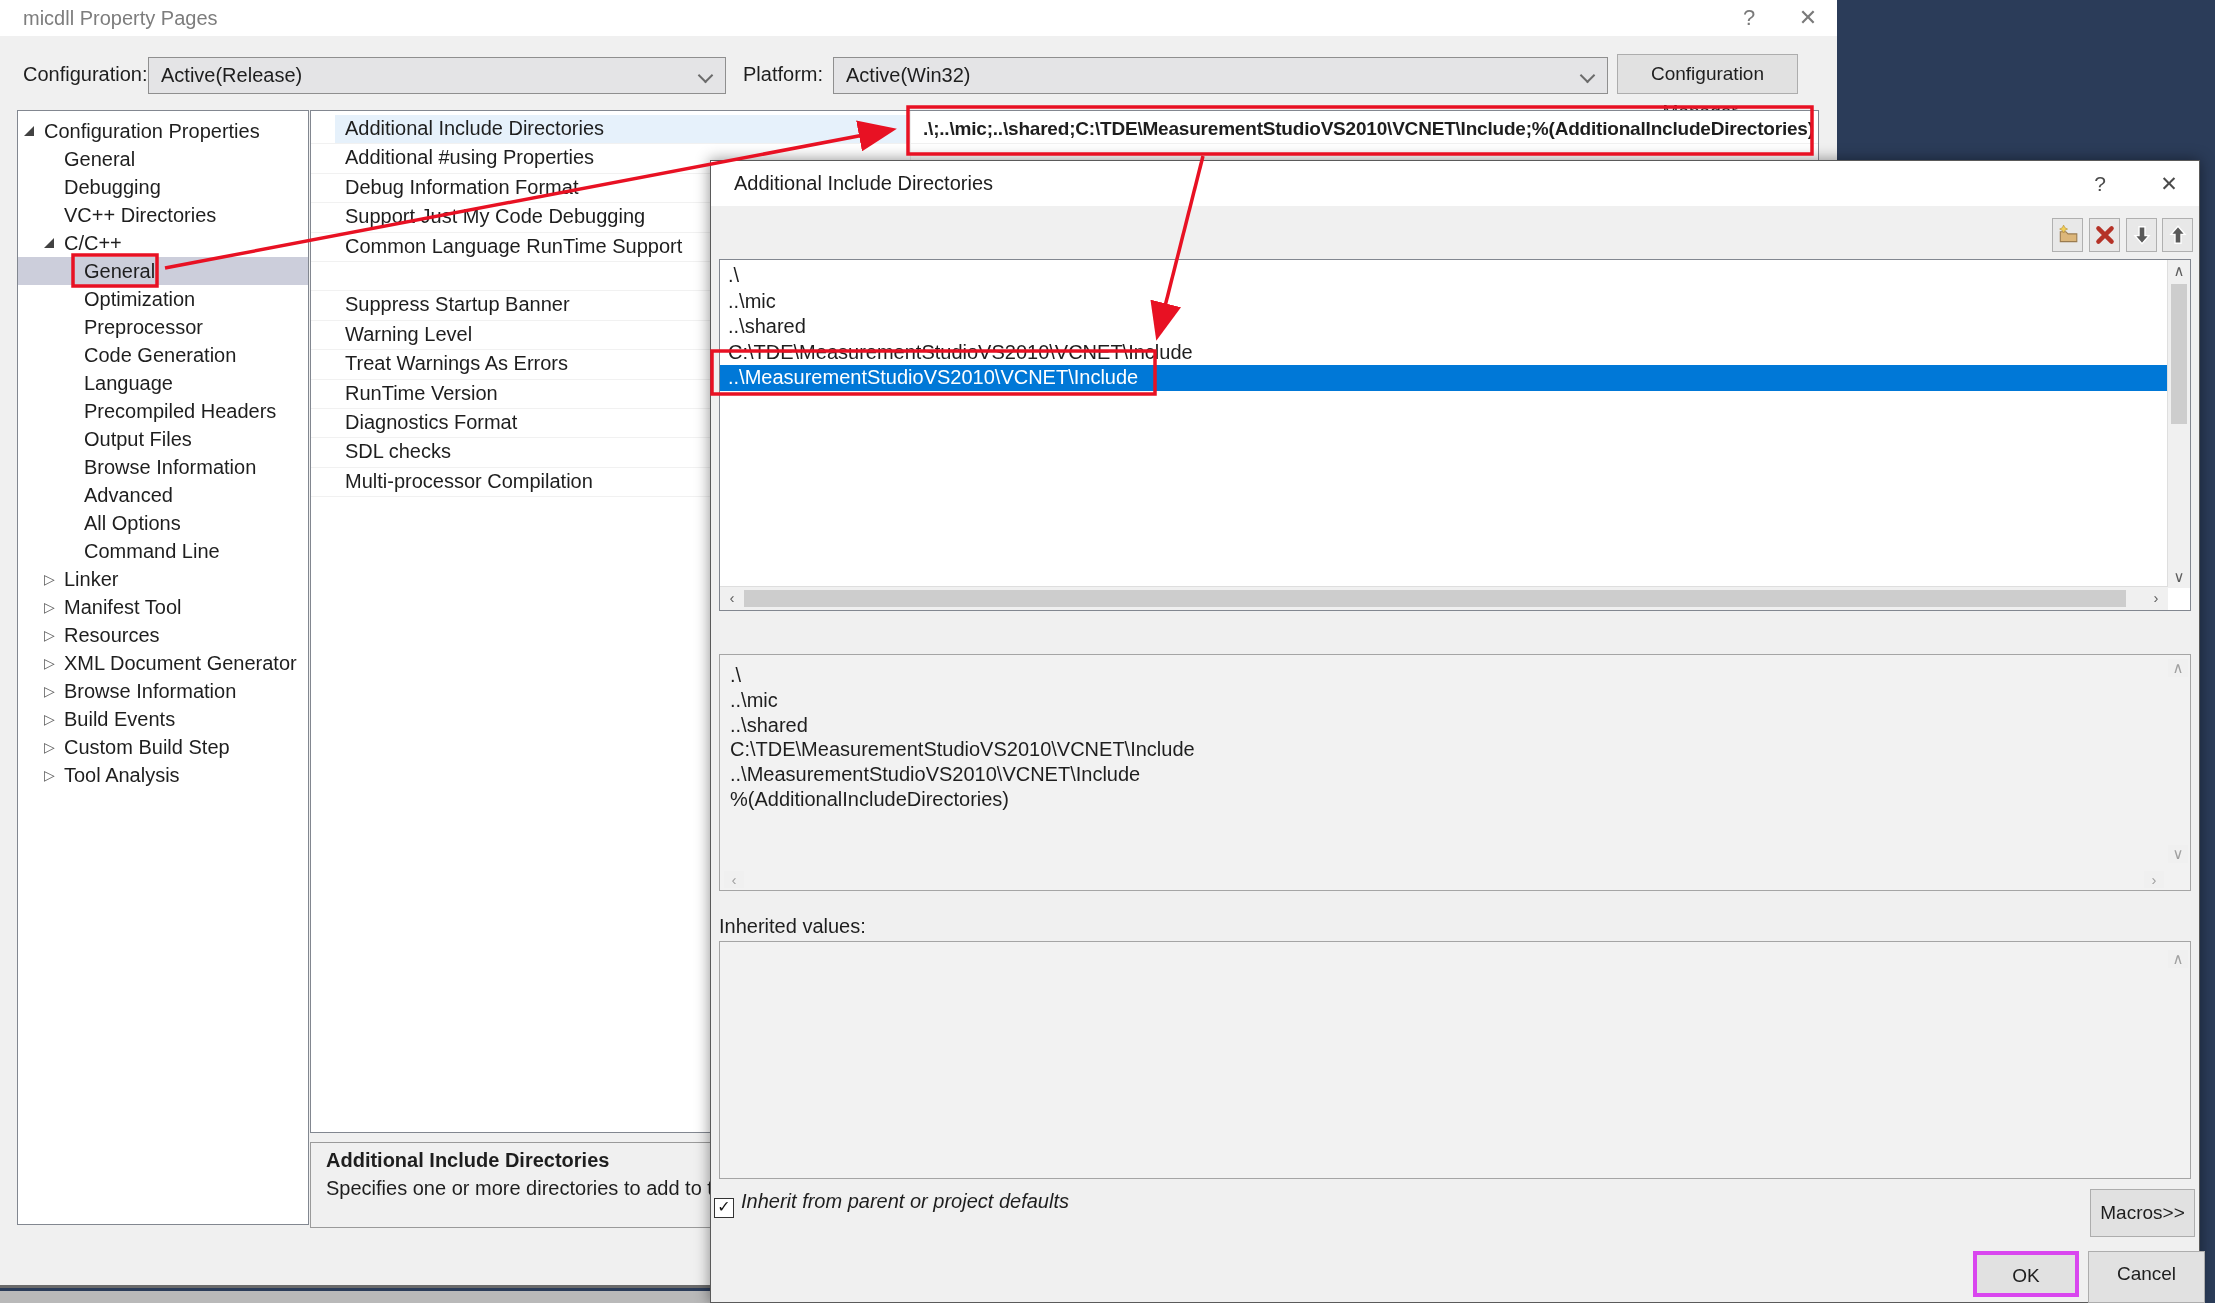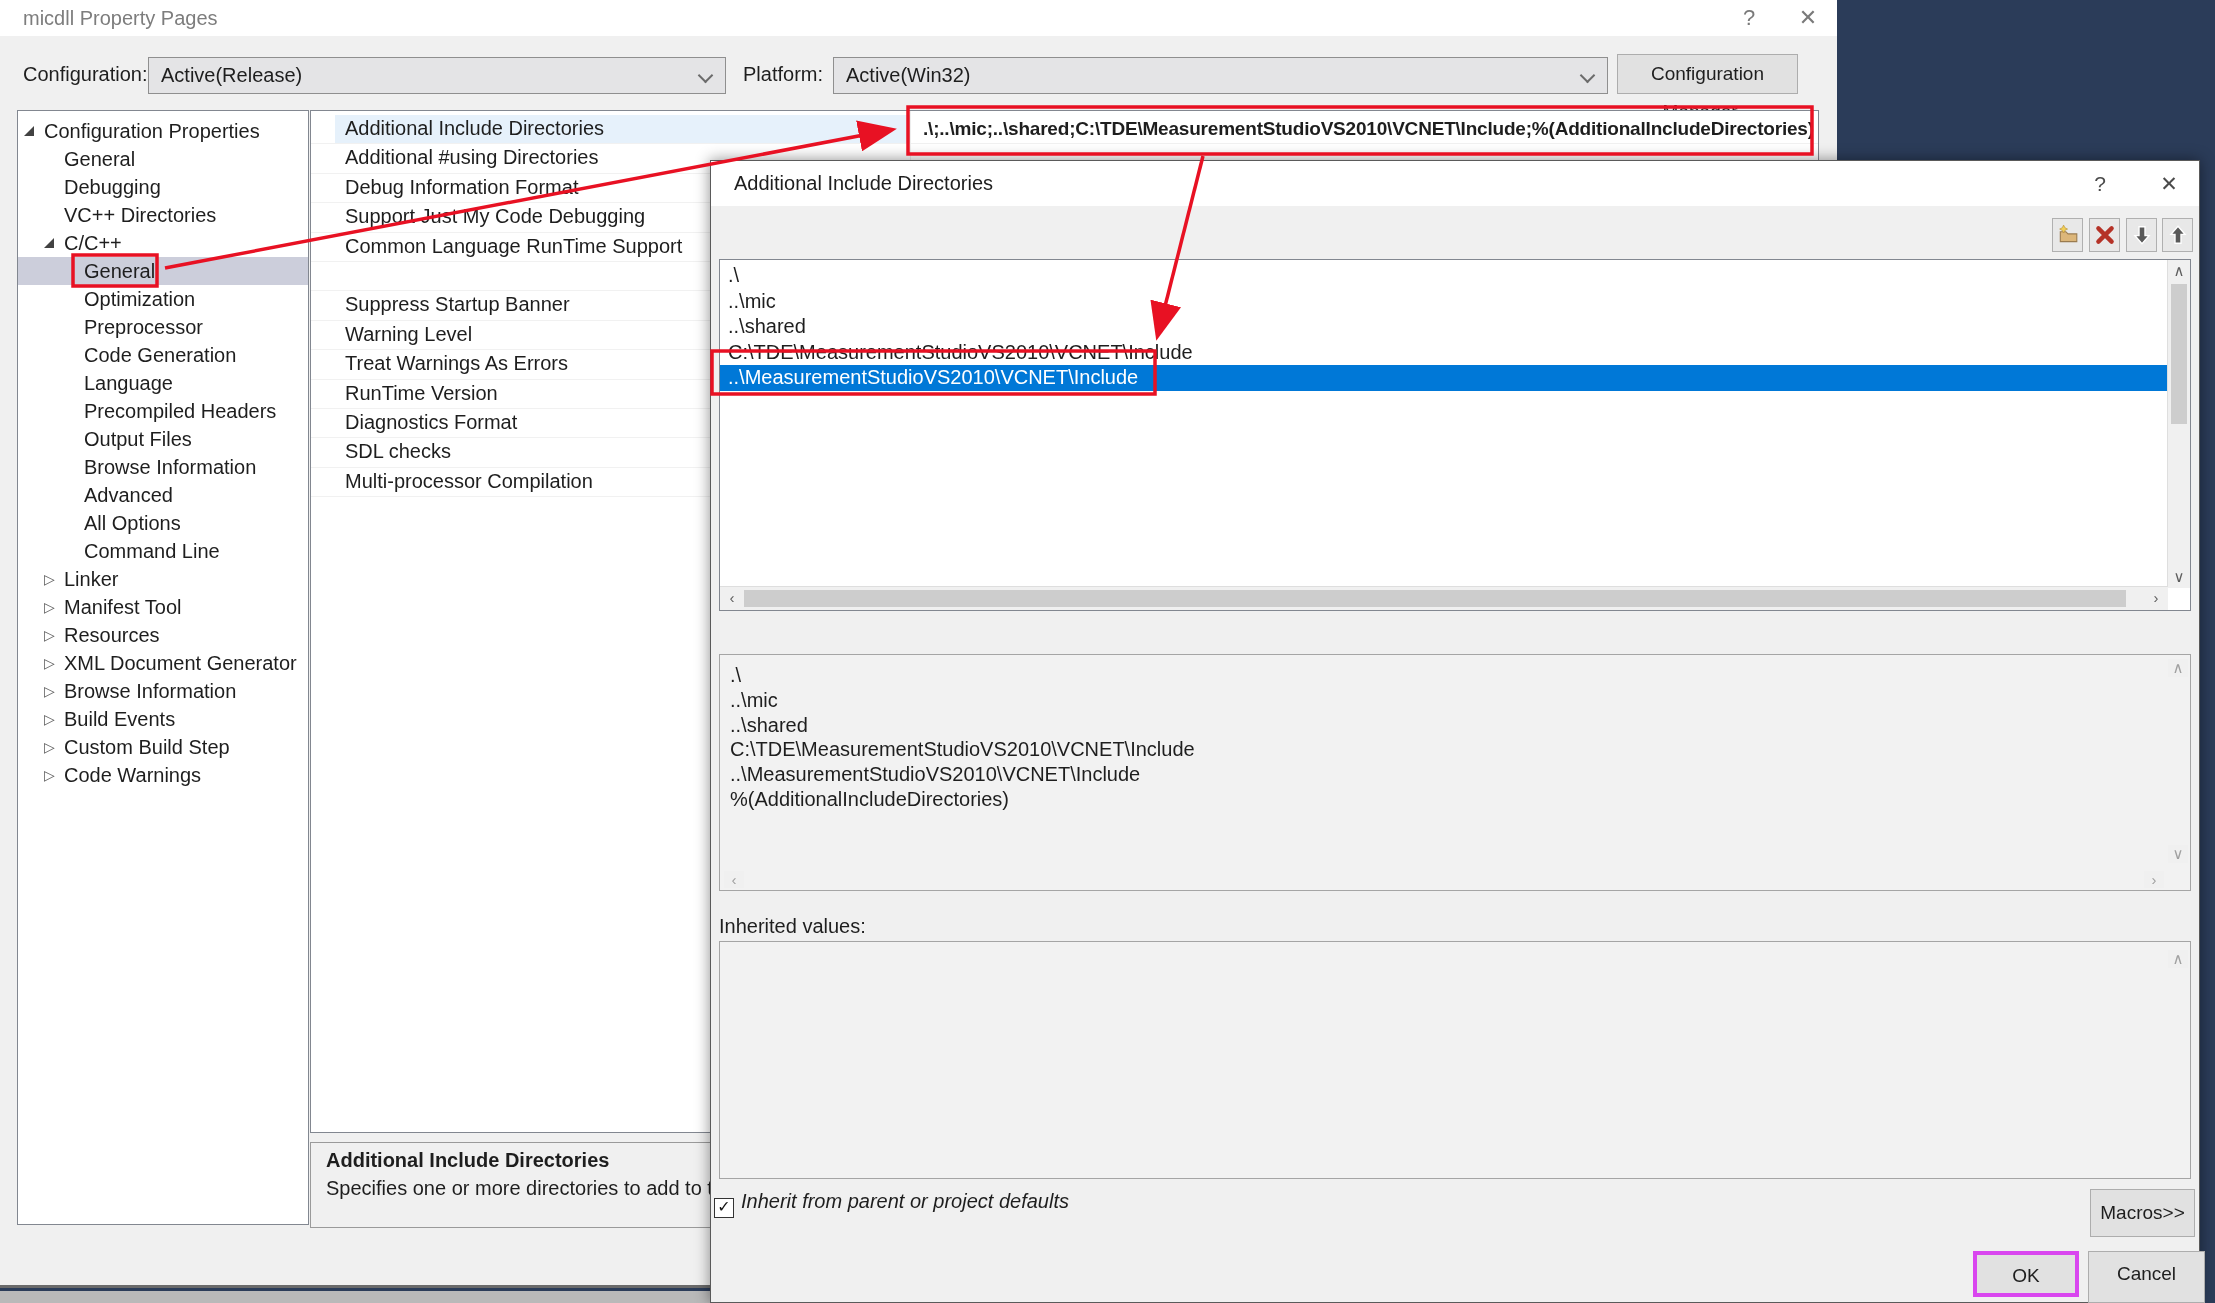--- a/index.html
+++ b/index.html
@@ -202,34 +202,34 @@
         <div class="tree-row lvl1 collapsed">
           <span class="glyph"></span>
           <span class="tlabel">Build Events</span>
         </div>
         <div class="tree-row lvl1 collapsed">
           <span class="glyph"></span>
           <span class="tlabel">Custom Build Step</span>
         </div>
         <div class="tree-row lvl1 collapsed">
           <span class="glyph"></span>
-          <span class="tlabel">Code Warnings</span>
+          <span class="tlabel">Tool Analysis</span>
         </div>
     </div>
 
     <div class="grid-panel">
       <div class="grid-divider"></div>
       <div class="grid-row selected">
           <div class="gmargin"></div>
           <div class="gname">Additional Include Directories</div>
           <div class="gval">.\;..\mic;..\shared;C:\TDE\MeasurementStudioVS2010\VCNET\Include;%(AdditionalIncludeDirectories)</div>
         </div>
         <div class="grid-row">
           <div class="gmargin"></div>
-          <div class="gname">Additional #using Directories</div>
+          <div class="gname">Additional #using Properties</div>
           <div class="gval"></div>
         </div>
         <div class="grid-row">
           <div class="gmargin"></div>
           <div class="gname">Debug Information Format</div>
           <div class="gval"></div>
         </div>
         <div class="grid-row">
           <div class="gmargin"></div>
           <div class="gname">Support Just My Code Debugging</div>

